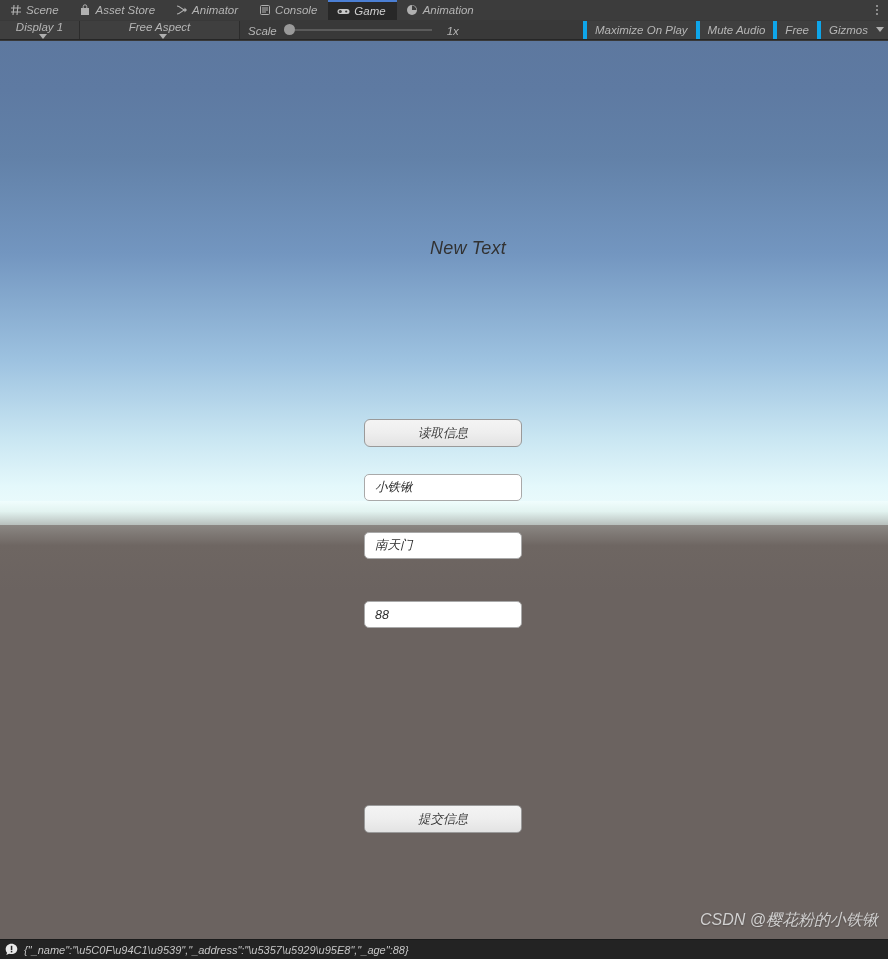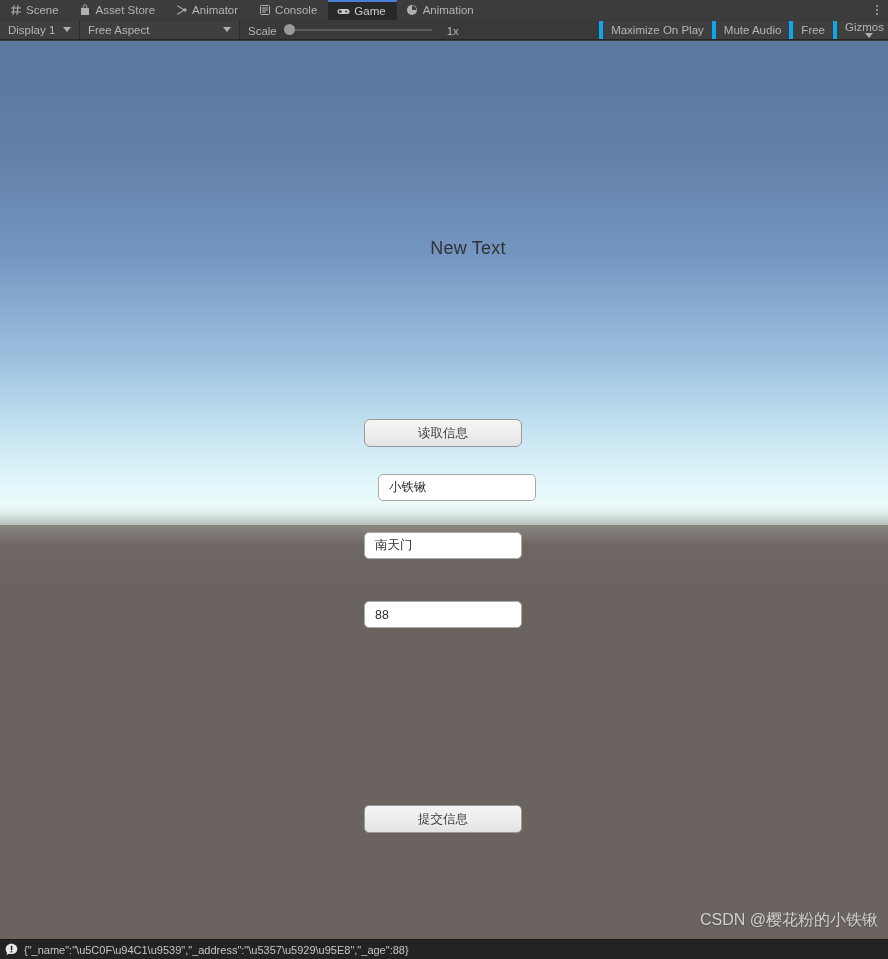--- a/index.html
+++ b/index.html
@@ -2,21 +2,21 @@
 <html><head>
 <meta charset="utf-8">
 <style>
   * { box-sizing: border-box; margin: 0; padding: 0; }
   html, body {
     width: 888px; height: 959px;
     background: #383838;
     font-family: "Liberation Sans", "DejaVu Sans", sans-serif;
     overflow: hidden;
   }
-  #app { position: relative; width: 720px; height: 959px; }
+  #app { position: relative; width: 720px; height: 959px; font-style: italic; }
 
   
   .tabbar {
     position: absolute; left: 0; top: 0; width: 888px; height: 20px;
     background: #3c3c3c;
     display: flex; align-items: stretch;
   }
   .tab {
     display: flex; align-items: center; gap: 4px;
     padding: 0 11px 0 9px;
@@ -45,40 +45,40 @@
   
   .toolbar {
     position: absolute; left: 0; top: 20px; width: 888px; height: 20px;
     background: #393939;
     display: flex; align-items: center;
     font-size: 11.5px; color: #b6b6b6;
     border-bottom: 1px solid #262626;
   }
   .tb-dd {
     height: 18px; display: flex; align-items: center;
-    padding: 0 8px; background: #3f3f3f;
+    padding: 0 0; background: #3f3f3f;
     border-right: 1px solid #2c2c2c;
-    color: #b6b6b6; white-space: nowrap;
+    color: #b6b6b6; white-space: nowrap; flex-direction: column;
   }
   .tb-dd.display { width: 80px; justify-content: space-between; }
   .tb-dd.aspect  { width: 160px; justify-content: space-between; }
   .caret { width: 0; height: 0; border-left: 4px solid transparent; border-right: 4px solid transparent;
            border-top: 5px solid #b0b0b0; margin-left: 6px; }
   .scalewrap { display: flex; align-items: flex-end; gap: 7px; padding: 0 8px; }
   .scale-track { position: relative; width: 148px; height: 14px; display: flex; align-items: center; }
   .scale-line { position: absolute; left: 0; right: 0; height: 2px; background: #5b5b5b; }
   .scale-knob { position: absolute; left: 0; width: 11px; height: 11px; border-radius: 50%; background: #9a9a9a; }
   .scale-val { font-size: 11.5px; color: #b6b6b6; width: 20px; text-align: right;}
   .tb-right { margin-left: auto; display: flex; align-items: center; height: 18px; }
   .tb-btn {
     height: 18px; display: flex; align-items: center; padding: 0 8px;
     background: #3f3f3f; border-left: 4px solid #0ea5e9;
     color: #b6b6b6; white-space: nowrap;
   }
-  .tb-btn.gizmos { padding-right: 4px; flex-direction: column; }
+  .tb-btn.gizmos { padding-right: 4px; }
   .gizmo-caret { width: 0; height: 0; border-left: 4px solid transparent; border-right: 4px solid transparent;
                  border-top: 5px solid #b0b0b0; margin-left: 8px; }
 
   
   .gameview {
     position: absolute; left: 0; top: 41px; width: 888px; height: 898px;
     overflow: hidden;
     background: #6b6360;
   }
   .sky {
@@ -121,21 +121,21 @@
   .ugui-btn.submit { top: 764px; }
 
   .ugui-input {
     position: absolute; left: 364px; width: 158px; height: 27px;
     background: #ffffff; border: 1px solid #a9a9a9; border-radius: 5px;
     display: flex; align-items: center;
     padding-left: 10px;
     font-size: 12.5px; color: #2d2d2d;
     cursor: text;
   }
-  .ugui-input.f1 { top: 433px; margin-left: 14px; }
+  .ugui-input.f1 { top: 433px; }
   .ugui-input.f2 { top: 491px; }
   .ugui-input.f3 { top: 560px; }
 
   .watermark {
     position: absolute; right: 10px; bottom: 8px;
     font-size: 16px; color: #d9d9d9;
     opacity: .92;
     text-shadow: 0 1px 2px rgba(0,0,0,.25);
     white-space: nowrap;
   }

